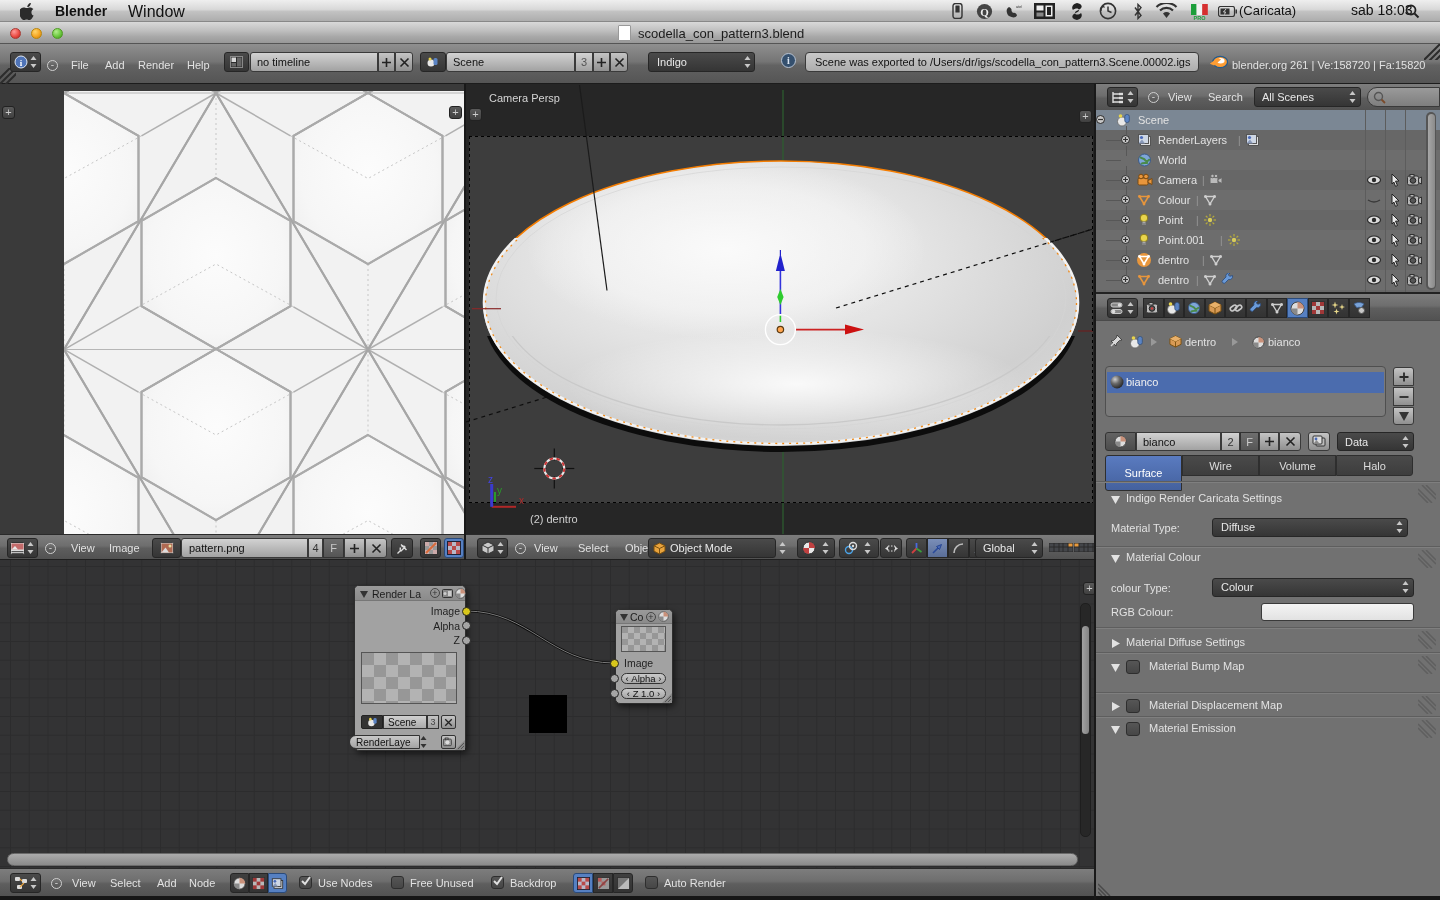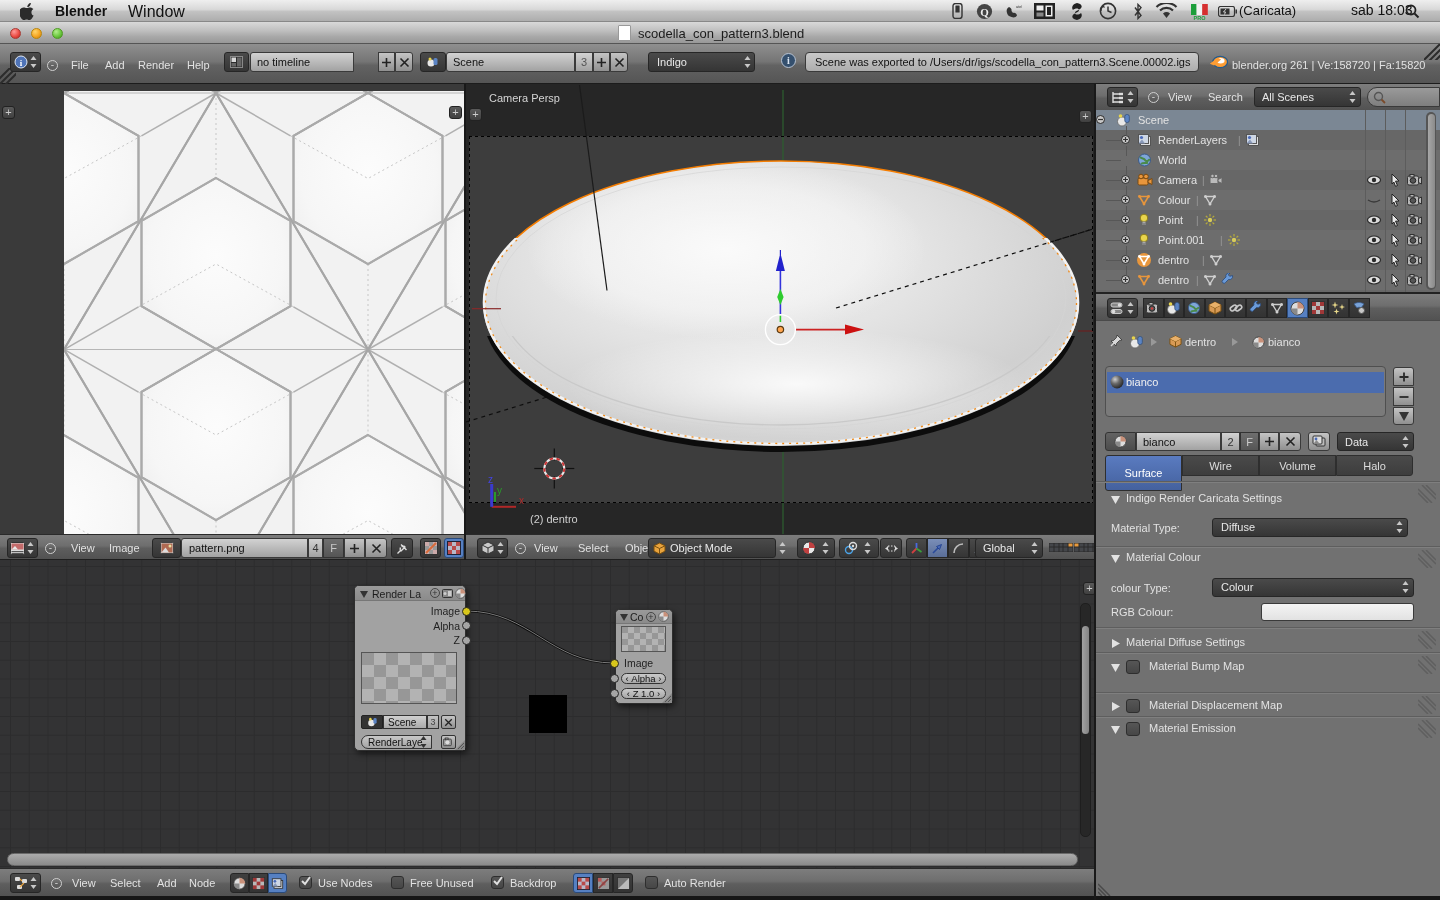--- a/index.html
+++ b/index.html
@@ -141,21 +141,21 @@
       <span class="abs txt" style="left:138px;top:15px;">Render</span>
       <span class="abs txt" style="left:187px;top:15px;">Help</span>
       <div class="abs dbtn" style="left:224px;top:8px;width:25px;height:20px;justify-content:center;">
         <svg width="13" height="12" viewBox="0 0 13 12">
           <rect x="0.5" y="0.5" width="12" height="11" fill="#2c2c2c" stroke="#888"></rect>
           <rect x="1.5" y="1.5" width="4.5" height="4.5" fill="#d8d8d8"></rect>
           <rect x="1.5" y="7" width="4.5" height="3.5" fill="#666"></rect>
           <rect x="7" y="1.5" width="4.5" height="9" fill="#666"></rect>
         </svg>
       </div>
-      <div class="abs lfield" style="left:250px;top:8px;width:104px;height:20px;border-radius:3px 0 0 3px;padding-left:6px;">no timeline</div>
+      <div class="abs lfield" style="left:250px;top:8px;width:128px;height:20px;border-radius:3px 0 0 3px;padding-left:6px;">no timeline</div>
       <div class="abs lbtn" style="left:378px;top:8px;width:17px;height:20px;">
         <svg width="11" height="11" viewBox="0 0 11 11">
           <path d="M5.5 1 V10 M1 5.5 H10" stroke="#222" stroke-width="1.6"></path>
         </svg>
       </div>
       <div class="abs lbtn" style="left:395px;top:8px;width:18px;height:20px;border-radius:0 3px 3px 0;">
         <svg width="11" height="11" viewBox="0 0 11 11">
           <path d="M1.5 1.5 L9.5 9.5 M9.5 1.5 L1.5 9.5" stroke="#222" stroke-width="1.6"></path>
         </svg>
       </div>
@@ -659,21 +659,21 @@
             <circle cx="4.5" cy="3" r="1.8" fill="#e8d44c"></circle>
           </svg>
         </div>
         <div class="abs" style="left:383px;top:155px;width:44px;height:14px;background:linear-gradient(180deg,#d0d0d0,#aaa);border:1px solid #333;color:#111;font-size:10px;display:flex;align-items:center;padding-left:4px;">Scene</div>
         <div class="abs" style="left:427px;top:155px;width:12px;height:14px;background:linear-gradient(180deg,#c4c4c4,#a0a0a0);border:1px solid #333;color:#444;font-size:9px;display:flex;align-items:center;justify-content:center;">3</div>
         <div class="abs" style="left:441px;top:155px;width:15px;height:14px;background:linear-gradient(180deg,#c4c4c4,#909090);border:1px solid #333;border-radius:2px;display:flex;align-items:center;justify-content:center;">
           <svg width="9" height="9" viewBox="0 0 11 11">
             <path d="M1.5 1.5 L9.5 9.5 M9.5 1.5 L1.5 9.5" stroke="#222" stroke-width="1.6"></path>
           </svg>
         </div>
-        <div class="abs" style="left:361px;top:175px;width:71px;height:14px;background:linear-gradient(180deg,#c8c8c8,#a4a4a4);border:1px solid #333;border-radius:7px 0 0 7px;color:#111;font-size:10px;display:flex;align-items:center;padding-left:6px;">RenderLaye</div>
+        <div class="abs" style="left:349px;top:175px;width:71px;height:14px;background:linear-gradient(180deg,#c8c8c8,#a4a4a4);border:1px solid #333;border-radius:7px 0 0 7px;color:#111;font-size:10px;display:flex;align-items:center;padding-left:6px;">RenderLaye</div>
         <svg class="abs" style="left:420px;top:176px" width="7" height="12" viewBox="0 0 7 12">
           <path d="M3.5 0 L6.5 4 L0.5 4 Z M3.5 12 L6.5 8 L0.5 8 Z" fill="#333"></path>
         </svg>
         <div class="abs" style="left:441px;top:175px;width:15px;height:14px;background:linear-gradient(180deg,#c4c4c4,#909090);border:1px solid #333;border-radius:2px;display:flex;align-items:center;justify-content:center;">
           <svg width="11" height="10" viewBox="0 0 15 12">
             <rect x="0.5" y="2" width="11" height="9" rx="1.5" fill="#999" stroke="#333"></rect>
             <rect x="3" y="0.5" width="4" height="2.5" fill="#999" stroke="#333"></rect>
             <circle cx="6" cy="6.5" r="2.8" fill="#ddd"></circle>
           </svg>
         </div>

